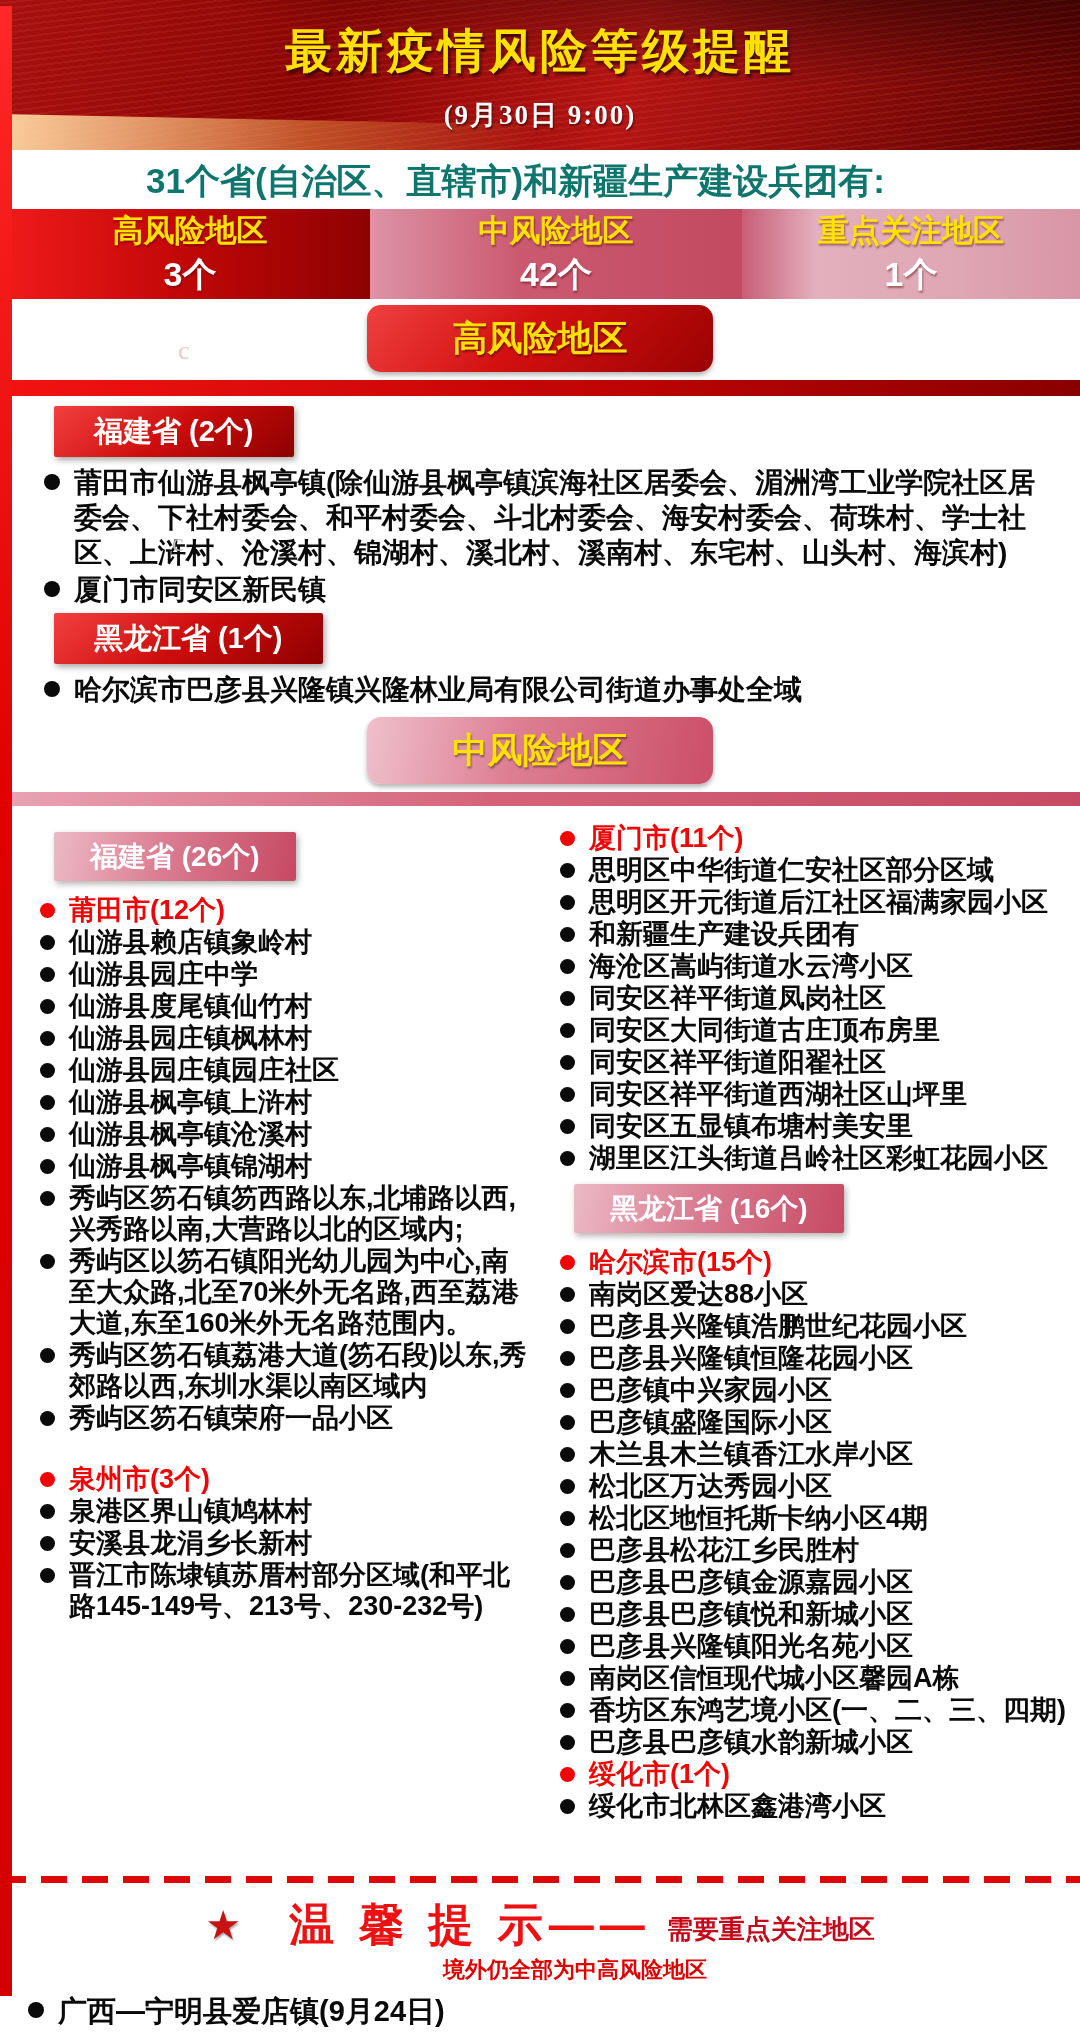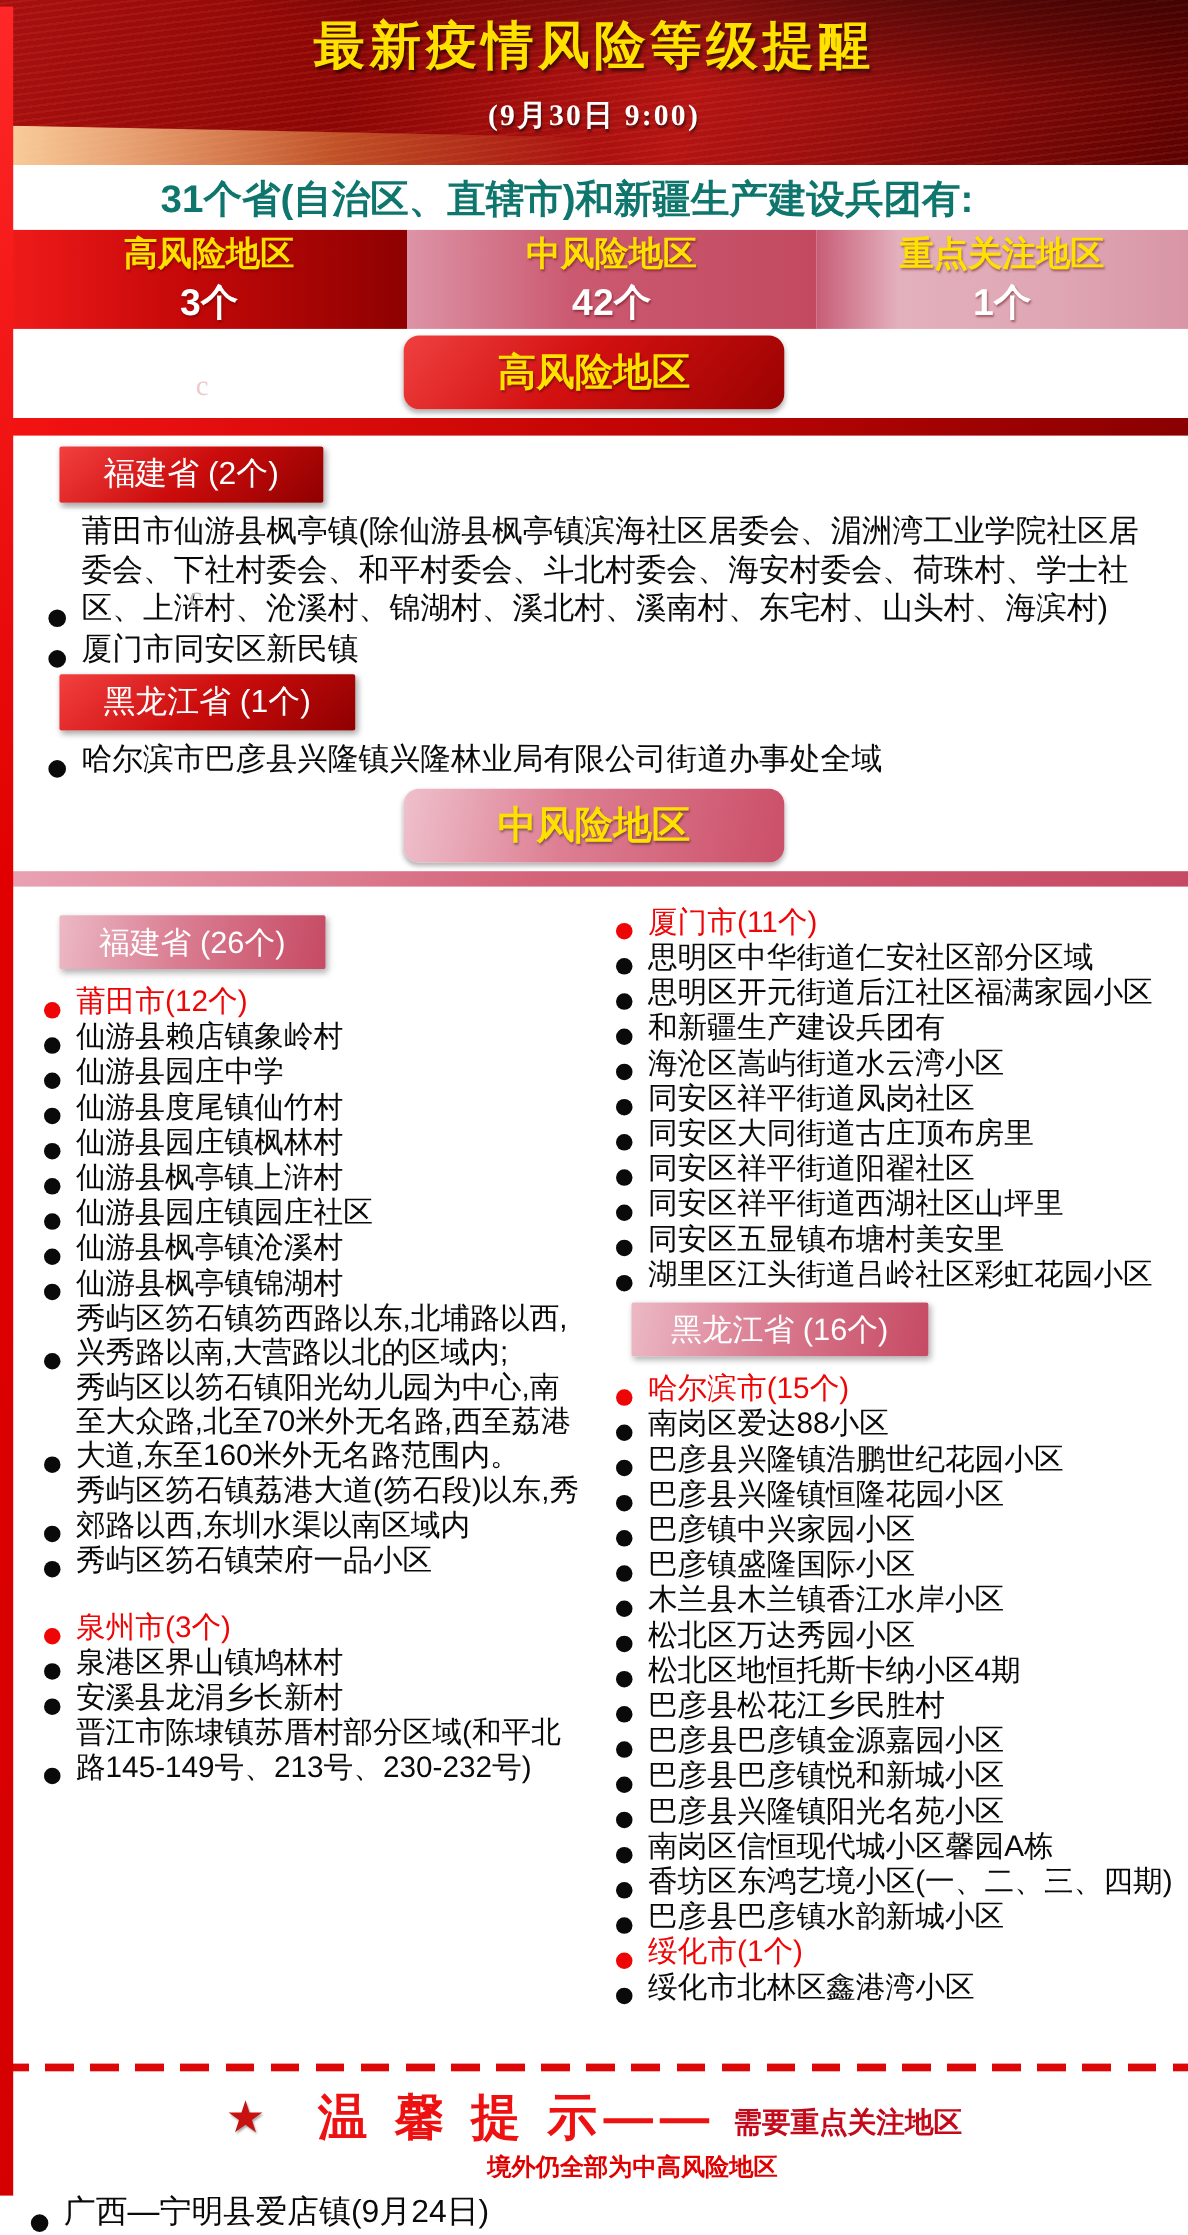--- a/index.html
+++ b/index.html
@@ -13,21 +13,21 @@
     background:linear-gradient(180deg,#ff2727 0%,#e00000 40%,#d40000 100%);z-index:6;}
   
   .banner{position:relative;height:150px;overflow:hidden;
     background:
       radial-gradient(120% 150% at 82% -25%, rgba(0,0,0,.55) 0%, rgba(0,0,0,0) 55%),
       repeating-linear-gradient(-7deg, rgba(255,120,60,.10) 0 2px, rgba(0,0,0,0) 2px 6px),
       linear-gradient(105deg,#a81010 0%,#8a0606 30%,#b41414 58%,#5a0202 100%);}
   .banner::after{content:"";position:absolute;left:0;bottom:0;width:64%;height:58px;
     background:linear-gradient(95deg, rgba(255,219,166,.95) 0%, rgba(255,170,80,.45) 45%, rgba(255,140,60,0) 78%);
     clip-path:polygon(0 38%,100% 62%,100% 100%,0 100%);}
-  .banner-title{position:relative;z-index:2;margin:0;padding-top:10px;text-align:center;
+  .banner-title{position:relative;z-index:2;margin:0;padding-top:20px;text-align:center;
     font-family:Liberation Serif, serif;font-weight:700;font-size:47px;
     letter-spacing:4px;color:#ffe100;text-shadow:2px 3px 3px rgba(0,0,0,.6);}
   .banner-date{position:relative;z-index:2;margin-top:14px;text-align:center;
     font-family:"Liberation Serif","DejaVu Serif",serif;font-weight:700;font-size:27px;
     letter-spacing:2px;color:#ffffff;text-shadow:1px 2px 2px rgba(0,0,0,.5);}
   
   .intro{padding:8px 10px 4px 146px;font-size:35px;font-weight:700;color:#0f766e;}
   
   .stats{display:flex;height:90px;margin-left:10px;}
   .stat{display:flex;flex-direction:column;align-items:center;justify-content:center;}
@@ -40,21 +40,21 @@
   .section-btn{width:346px;margin:6px auto 8px;text-align:center;font-size:35px;font-weight:700;
     color:#ffe100;padding:10px 0;border-radius:14px;text-shadow:1px 2px 2px rgba(0,0,0,.4);}
   .high-btn{background:linear-gradient(130deg,#ef4040 0%,#d31010 45%,#9b0202 100%);
     box-shadow:0 3px 5px rgba(0,0,0,.3);}
   .mid-btn{margin-top:10px;background:linear-gradient(100deg,#efc0cc 0%,#dd7f93 42%,#cb4f68 100%);
     box-shadow:0 3px 5px rgba(0,0,0,.3);}
   .bar{height:16px;margin-left:10px;}
   .red-bar{background:linear-gradient(90deg,#f31212 0%,#c00404 55%,#8a0000 100%);}
   .pink-bar{height:14px;background:linear-gradient(90deg,#e9a2b2 0%,#d46379 45%,#c64a63 100%);}
   
-  .entry{display:flex;align-items:flex-end;gap:14px;font-weight:400;color:#0a0a0a;}
+  .entry{display:flex;align-items:flex-start;gap:14px;font-weight:700;color:#0a0a0a;}
   .entry .dot{flex:0 0 auto;width:16px;height:16px;border-radius:50%;background:#0a0a0a;margin-top:9px;}
   .entry .txt{min-width:0;}
   .entry.city .dot{background:#ee0505;}
   .entry.city .txt{color:#ee0505;}
   .entry.spacer{height:28px;}
   .entry.province .txt{display:inline-block;color:#fff;border-radius:2px;}
   
   .high-body{padding:4px 18px 0 44px;}
   .high-body .entry{font-size:28px;line-height:35px;margin:2px 0;}
   .high-body .entry.province{margin:6px 0 8px 10px;}
@@ -183,26 +183,26 @@
         <span class="txt">仙游县度尾镇仙竹村</span>
       </div>
 
       <div class="entry area">
         <span class="dot"></span>
         <span class="txt">仙游县园庄镇枫林村</span>
       </div>
 
       <div class="entry area">
         <span class="dot"></span>
+        <span class="txt">仙游县园庄镇园庄社区</span>
+      </div>
+
+      <div class="entry area">
+        <span class="dot"></span>
         <span class="txt">仙游县枫亭镇上浒村</span>
-      </div>
-
-      <div class="entry area">
-        <span class="dot"></span>
-        <span class="txt">仙游县园庄镇园庄社区</span>
       </div>
 
       <div class="entry area">
         <span class="dot"></span>
         <span class="txt">仙游县枫亭镇沧溪村</span>
       </div>
 
       <div class="entry area">
         <span class="dot"></span>
         <span class="txt">仙游县枫亭镇锦湖村</span>

